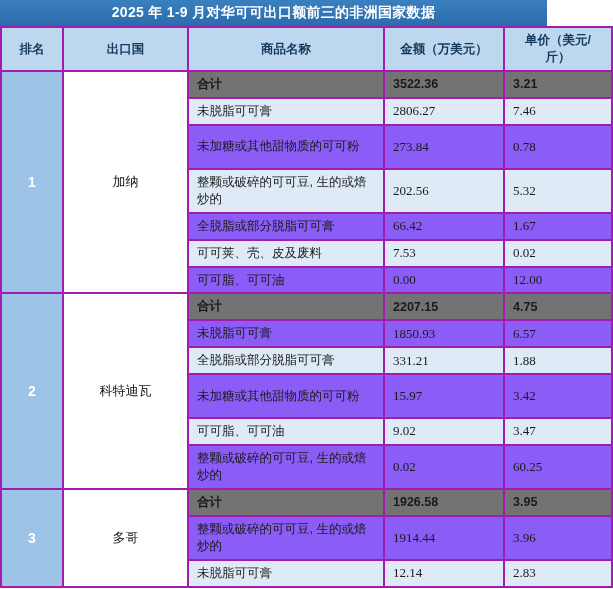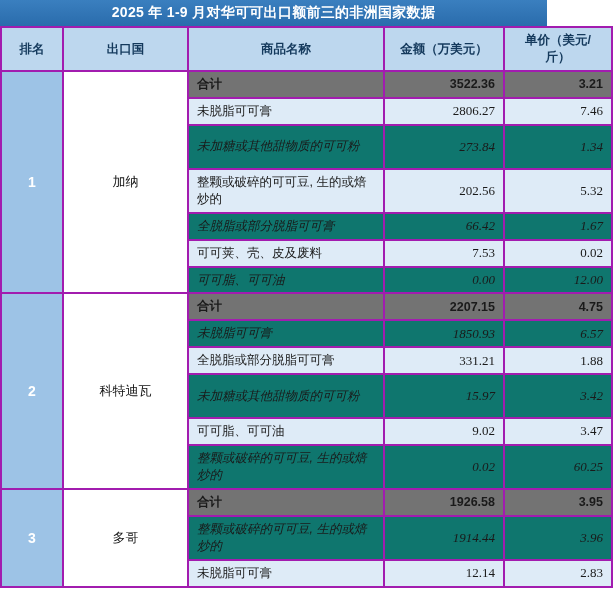--- a/index.html
+++ b/index.html
@@ -70,31 +70,29 @@
     text-align: center;
     font-weight: normal;
     font-size: 13px;
     color: #111111;
   }
   td.product {
     text-align: left;
     line-height: 1.35;
   }
   td.num {
-    text-align: right;
     font-family: "Liberation Serif", serif;
     font-size: 13px;
     padding-right: 12px;
   }
   tr.shade td.product, tr.shade td.num {
     background: #deebf7;
   }
   tr.plain td.product, tr.plain td.num {
-    background: #0f766e;
-    font-style: italic;
+    background: #8b5cf6;
   }
   tr.total td.product, tr.total td.num {
     background: #737373;
     font-weight: bold;
   }
   tr.total td.num {
     font-family: "Liberation Sans", sans-serif;
     font-size: 12.5px;
   }
   .rowtall td { height: 34px; }
@@ -130,21 +128,21 @@
           <td class="num">3.21</td>
         </tr>
         <tr class="shade">
           <td class="product">未脱脂可可膏</td>
           <td class="num">2806.27</td>
           <td class="num">7.46</td>
         </tr>
         <tr class="plain rowtall">
           <td class="product">未加糖或其他甜物质的可可粉</td>
           <td class="num">273.84</td>
-          <td class="num">1.34</td>
+          <td class="num">0.78</td>
         </tr>
         <tr class="shade rowtall">
           <td class="product">整颗或破碎的可可豆, 生的或焙炒的</td>
           <td class="num">202.56</td>
           <td class="num">5.32</td>
         </tr>
         <tr class="plain">
           <td class="product">全脱脂或部分脱脂可可膏</td>
           <td class="num">66.42</td>
           <td class="num">1.67</td>

